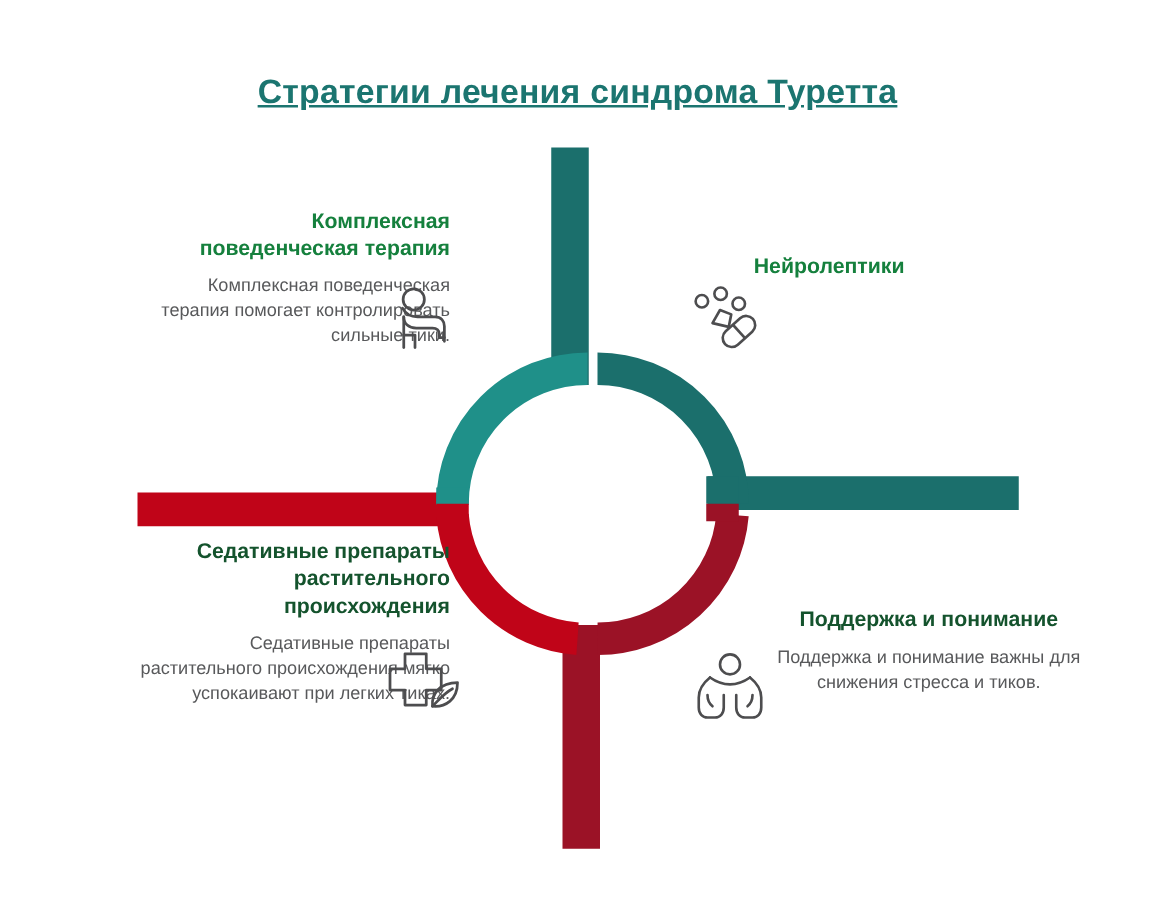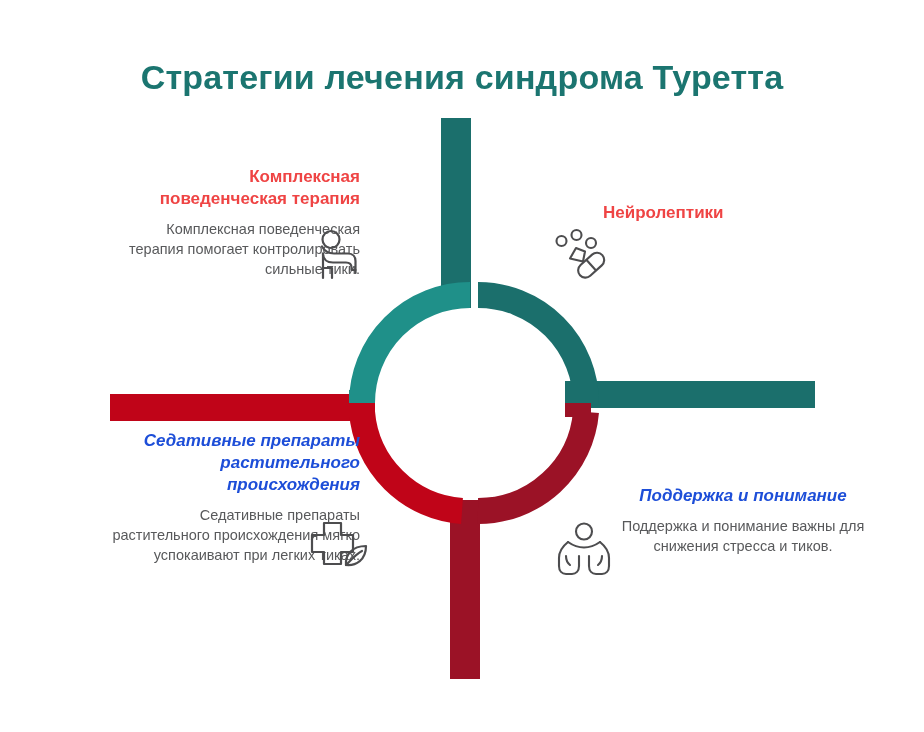--- a/index.html
+++ b/index.html
@@ -5,30 +5,30 @@
   html,body{margin:0;padding:0;}
   body{
     width:924px;height:732px;background:#ffffff;
     font-family:"Liberation Sans","DejaVu Sans",sans-serif;
     overflow:hidden;position:relative;
   }
   #canvas{position:absolute;left:0;top:0;width:924px;height:732px;}
 
   .title{
     position:absolute;left:0;top:58px;width:924px;text-align:center;
-    font-size:34px;font-weight:bold;color:#1B7570;letter-spacing:.2px;
+    font-size:27px;font-weight:bold;color:#1B7570;letter-spacing:.2px;text-decoration:underline;
   }
 
   svg.ring{position:absolute;left:0;top:0;width:924px;height:732px;overflow:visible;}
 
   .block{position:absolute;}
   .bh{font-size:17px;font-weight:bold;line-height:22px;margin:0 0 9px 0;}
   .bb{font-size:14.5px;line-height:20px;color:#58595B;margin:0;}
-  .teal-h{color:#ef4444;}
-  .red-h{color:#1d4ed8;font-style:italic;}
+  .teal-h{color:#15803d;}
+  .red-h{color:#14532d;}
 
   
   #blk-cbt{left:120px;top:166px;width:240px;text-align:right;}
   #icon-person{position:absolute;left:308px;top:226px;width:56px;height:56px;}
 
   
   #blk-neuro{left:603px;top:202px;width:230px;text-align:left;}
   #icon-pills{position:absolute;left:552px;top:224px;width:60px;height:60px;}
 
   

